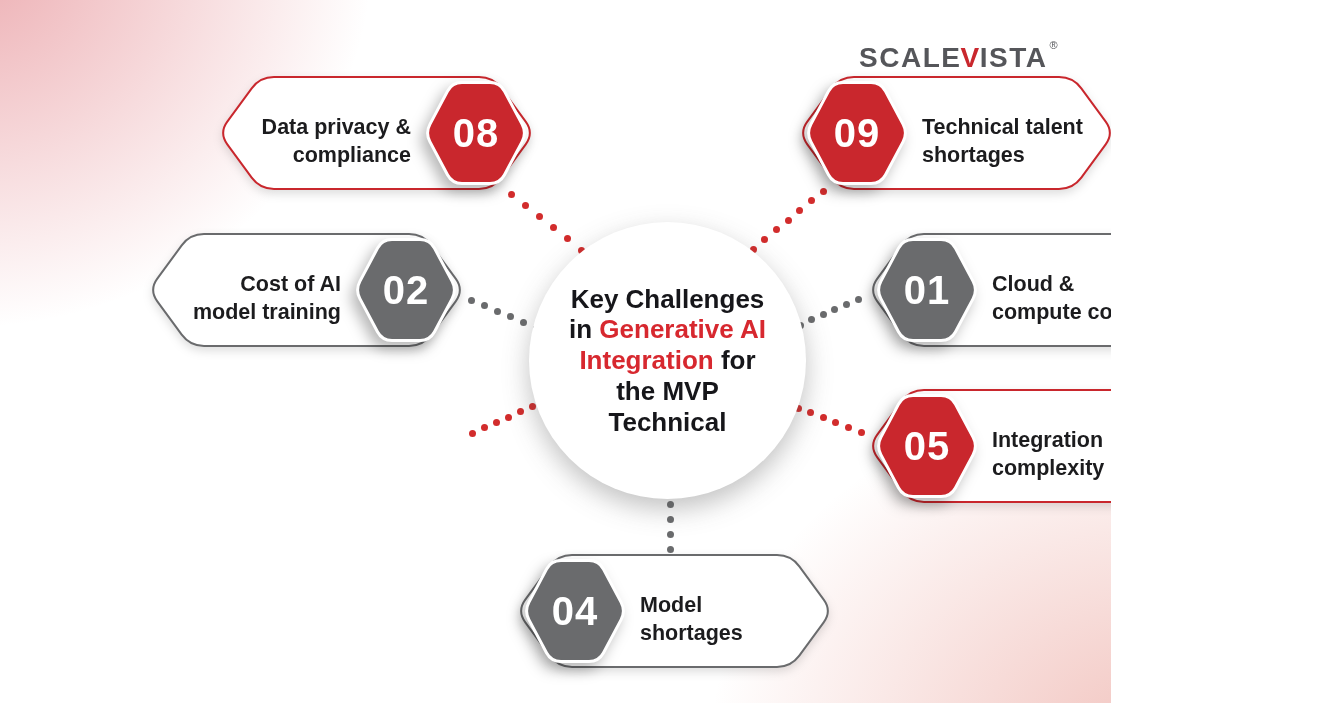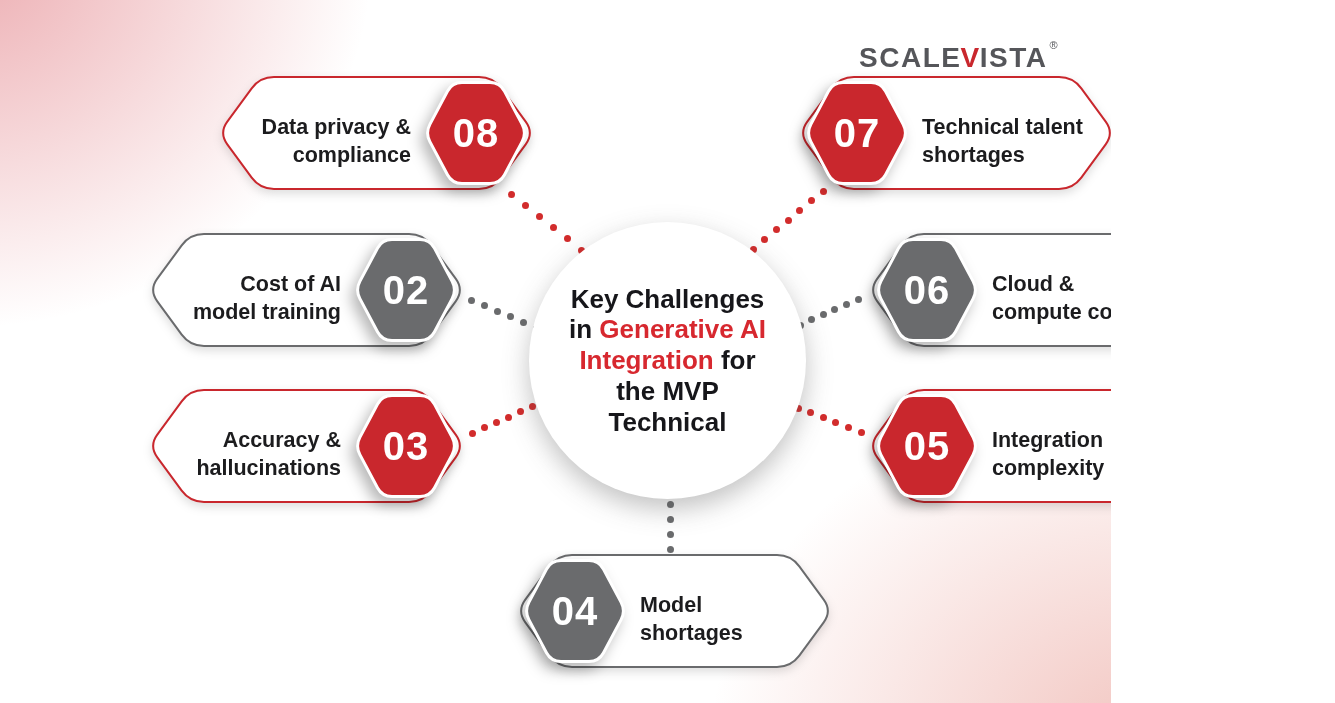--- a/index.html
+++ b/index.html
@@ -98,33 +98,20 @@
     <div class="label">Cost of AI
 model training</div>
     <div class="badge">
       <svg width="100" height="100" viewBox="0 0 100 100">
           <path d="M36 1 L64 1 Q73 1 77.2 8.9 L94.8 42.1 Q99 50 94.8 57.9 L77.2 91.1 Q73 99 64 99 L36 99 Q27 99 22.8 91.1 L5.2 57.9 Q1 50 5.2 42.1 L22.8 8.9 Q27 1 36 1 Z"></path>
         </svg>
       <span class="num">02</span>
     </div>
   </div>
 
-  <div class="pill p3 badge-right" style="--c: #C9272D;">
-    <svg class="shape" width="317" height="114" viewBox="0 0 317 114">
-        <path d="M56 1 L261 1 Q275 1 283.3 12.3 L307.7 45.7 Q316 57 307.7 68.3 L283.3 101.7 Q275 113 261 113 L56 113 Q42 113 33.7 101.7 L9.3 68.3 Q1 57 9.3 45.7 L33.7 12.3 Q42 1 56 1 Z"></path>
-      </svg>
-    <div class="label">Accuracy &amp;
-hallucinations</div>
-    <div class="badge">
-      <svg width="100" height="100" viewBox="0 0 100 100">
-          <path d="M36 1 L64 1 Q73 1 77.2 8.9 L94.8 42.1 Q99 50 94.8 57.9 L77.2 91.1 Q73 99 64 99 L36 99 Q27 99 22.8 91.1 L5.2 57.9 Q1 50 5.2 42.1 L22.8 8.9 Q27 1 36 1 Z"></path>
-        </svg>
-      <span class="num">03</span>
-    </div>
-  </div>
 
   <div class="pill p4 badge-left" style="--c: #6A6B6D;">
     <svg class="shape" width="317" height="114" viewBox="0 0 317 114">
         <path d="M56 1 L261 1 Q275 1 283.3 12.3 L307.7 45.7 Q316 57 307.7 68.3 L283.3 101.7 Q275 113 261 113 L56 113 Q42 113 33.7 101.7 L9.3 68.3 Q1 57 9.3 45.7 L33.7 12.3 Q42 1 56 1 Z"></path>
       </svg>
     <div class="label">Model
 shortages</div>
     <div class="badge">
       <svg width="100" height="100" viewBox="0 0 100 100">
           <path d="M36 1 L64 1 Q73 1 77.2 8.9 L94.8 42.1 Q99 50 94.8 57.9 L77.2 91.1 Q73 99 64 99 L36 99 Q27 99 22.8 91.1 L5.2 57.9 Q1 50 5.2 42.1 L22.8 8.9 Q27 1 36 1 Z"></path>
@@ -150,35 +137,35 @@
   <div class="pill p6 badge-left" style="--c: #6A6B6D;">
     <svg class="shape" width="317" height="114" viewBox="0 0 317 114">
         <path d="M56 1 L261 1 Q275 1 283.3 12.3 L307.7 45.7 Q316 57 307.7 68.3 L283.3 101.7 Q275 113 261 113 L56 113 Q42 113 33.7 101.7 L9.3 68.3 Q1 57 9.3 45.7 L33.7 12.3 Q42 1 56 1 Z"></path>
       </svg>
     <div class="label">Cloud &amp;
 compute cost</div>
     <div class="badge">
       <svg width="100" height="100" viewBox="0 0 100 100">
           <path d="M36 1 L64 1 Q73 1 77.2 8.9 L94.8 42.1 Q99 50 94.8 57.9 L77.2 91.1 Q73 99 64 99 L36 99 Q27 99 22.8 91.1 L5.2 57.9 Q1 50 5.2 42.1 L22.8 8.9 Q27 1 36 1 Z"></path>
         </svg>
-      <span class="num">06</span>
+      <span class="num">01</span>
     </div>
   </div>
 
   <div class="pill p7 badge-left" style="--c: #C9272D;">
     <svg class="shape" width="317" height="114" viewBox="0 0 317 114">
         <path d="M56 1 L261 1 Q275 1 283.3 12.3 L307.7 45.7 Q316 57 307.7 68.3 L283.3 101.7 Q275 113 261 113 L56 113 Q42 113 33.7 101.7 L9.3 68.3 Q1 57 9.3 45.7 L33.7 12.3 Q42 1 56 1 Z"></path>
       </svg>
     <div class="label">Technical talent
 shortages</div>
     <div class="badge">
       <svg width="100" height="100" viewBox="0 0 100 100">
           <path d="M36 1 L64 1 Q73 1 77.2 8.9 L94.8 42.1 Q99 50 94.8 57.9 L77.2 91.1 Q73 99 64 99 L36 99 Q27 99 22.8 91.1 L5.2 57.9 Q1 50 5.2 42.1 L22.8 8.9 Q27 1 36 1 Z"></path>
         </svg>
-      <span class="num">07</span>
+      <span class="num">09</span>
     </div>
   </div>
 
   <div class="connectors">
       <span class="dot" style="left: 507.5px; top: 190.5px; background: rgb(210, 44, 44);"></span>
       <span class="dot" style="left: 521.5px; top: 201.7px; background: rgb(210, 44, 44);"></span>
       <span class="dot" style="left: 535.5px; top: 212.9px; background: rgb(210, 44, 44);"></span>
       <span class="dot" style="left: 549.5px; top: 224.1px; background: rgb(210, 44, 44);"></span>
       <span class="dot" style="left: 563.5px; top: 235.3px; background: rgb(210, 44, 44);"></span>
       <span class="dot" style="left: 577.5px; top: 246.5px; background: rgb(210, 44, 44);"></span>

